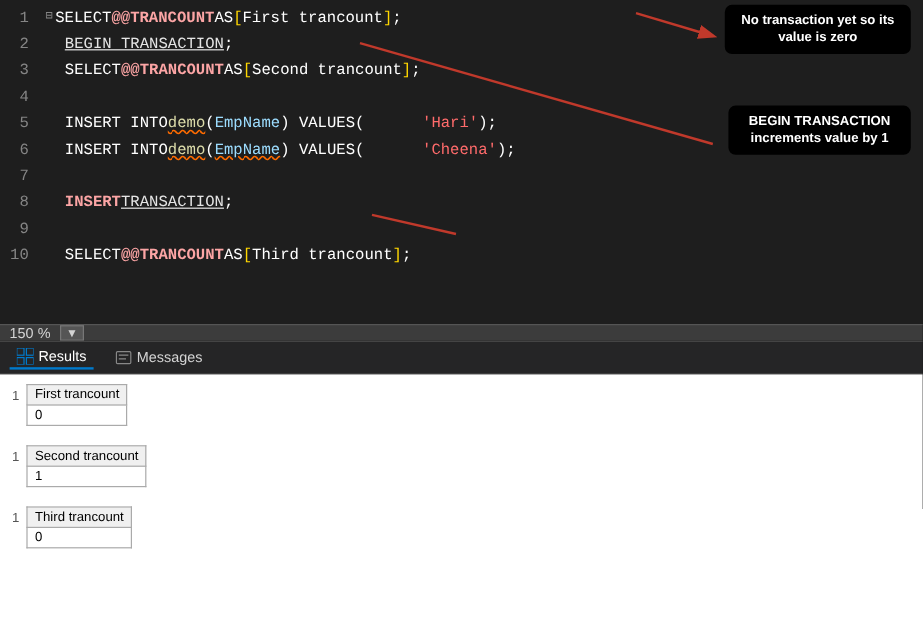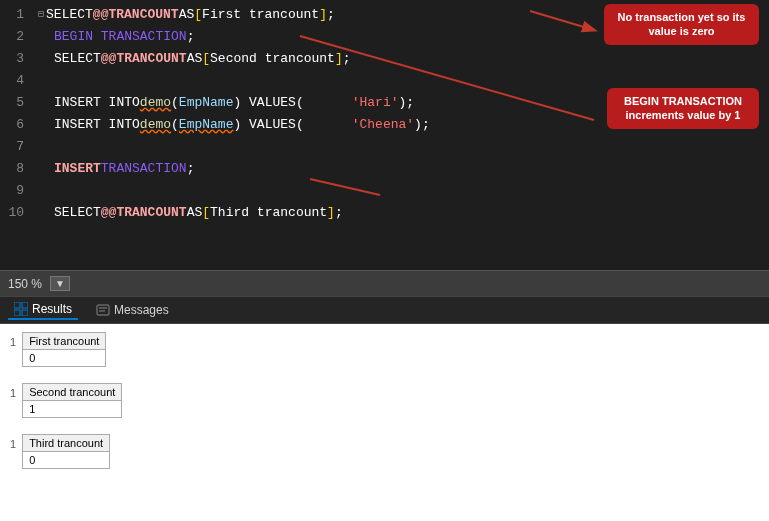--- a/index.html
+++ b/index.html
@@ -39,21 +39,21 @@
       color: #d4d4d4;
     }
 
     .code-line {
       display: flex;
       align-items: center;
       height: 22px;
     }
 
     .kw-white { color: #ffffff; }
-    .kw-cyan { color: #8b5cf6; }
+    .kw-cyan { color: #e5e5e5; text-decoration: underline; }
     .kw-pink { color: #fca5a5; font-weight: bold; }
     .kw-yellow { color: #dcdcaa; }
     .kw-string { color: #ff6b6b; margin-left: 48px; }
     .kw-bracket { color: #ffd700; }
     .kw-gray { color: #9cdcfe; text-align: center; }
 
     
     .collapse-icon {
       color: #858585;
       font-size: 10px;
@@ -67,29 +67,28 @@
       padding: 6px 10px;
       font-family: Arial, sans-serif;
       font-size: 11px;
       font-weight: bold;
       color: #fff;
       text-align: center;
       line-height: 1.3;
     }
 
     .callout-red {
-      background: #b91c1c;
+      background: #000000;
     }
 
     
     .toolbar {
       background: #3c3c3c;
-      height: 26px;
-      display: flex;
-      align-items: center;
+      height: 14px;
+      display: flex;
       padding: 0 8px;
       gap: 8px;
       border-top: 1px solid #555;
     }
 
     .zoom-label {
       color: #d4d4d4;
       font-family: Arial, sans-serif;
       font-size: 12px;
     }

